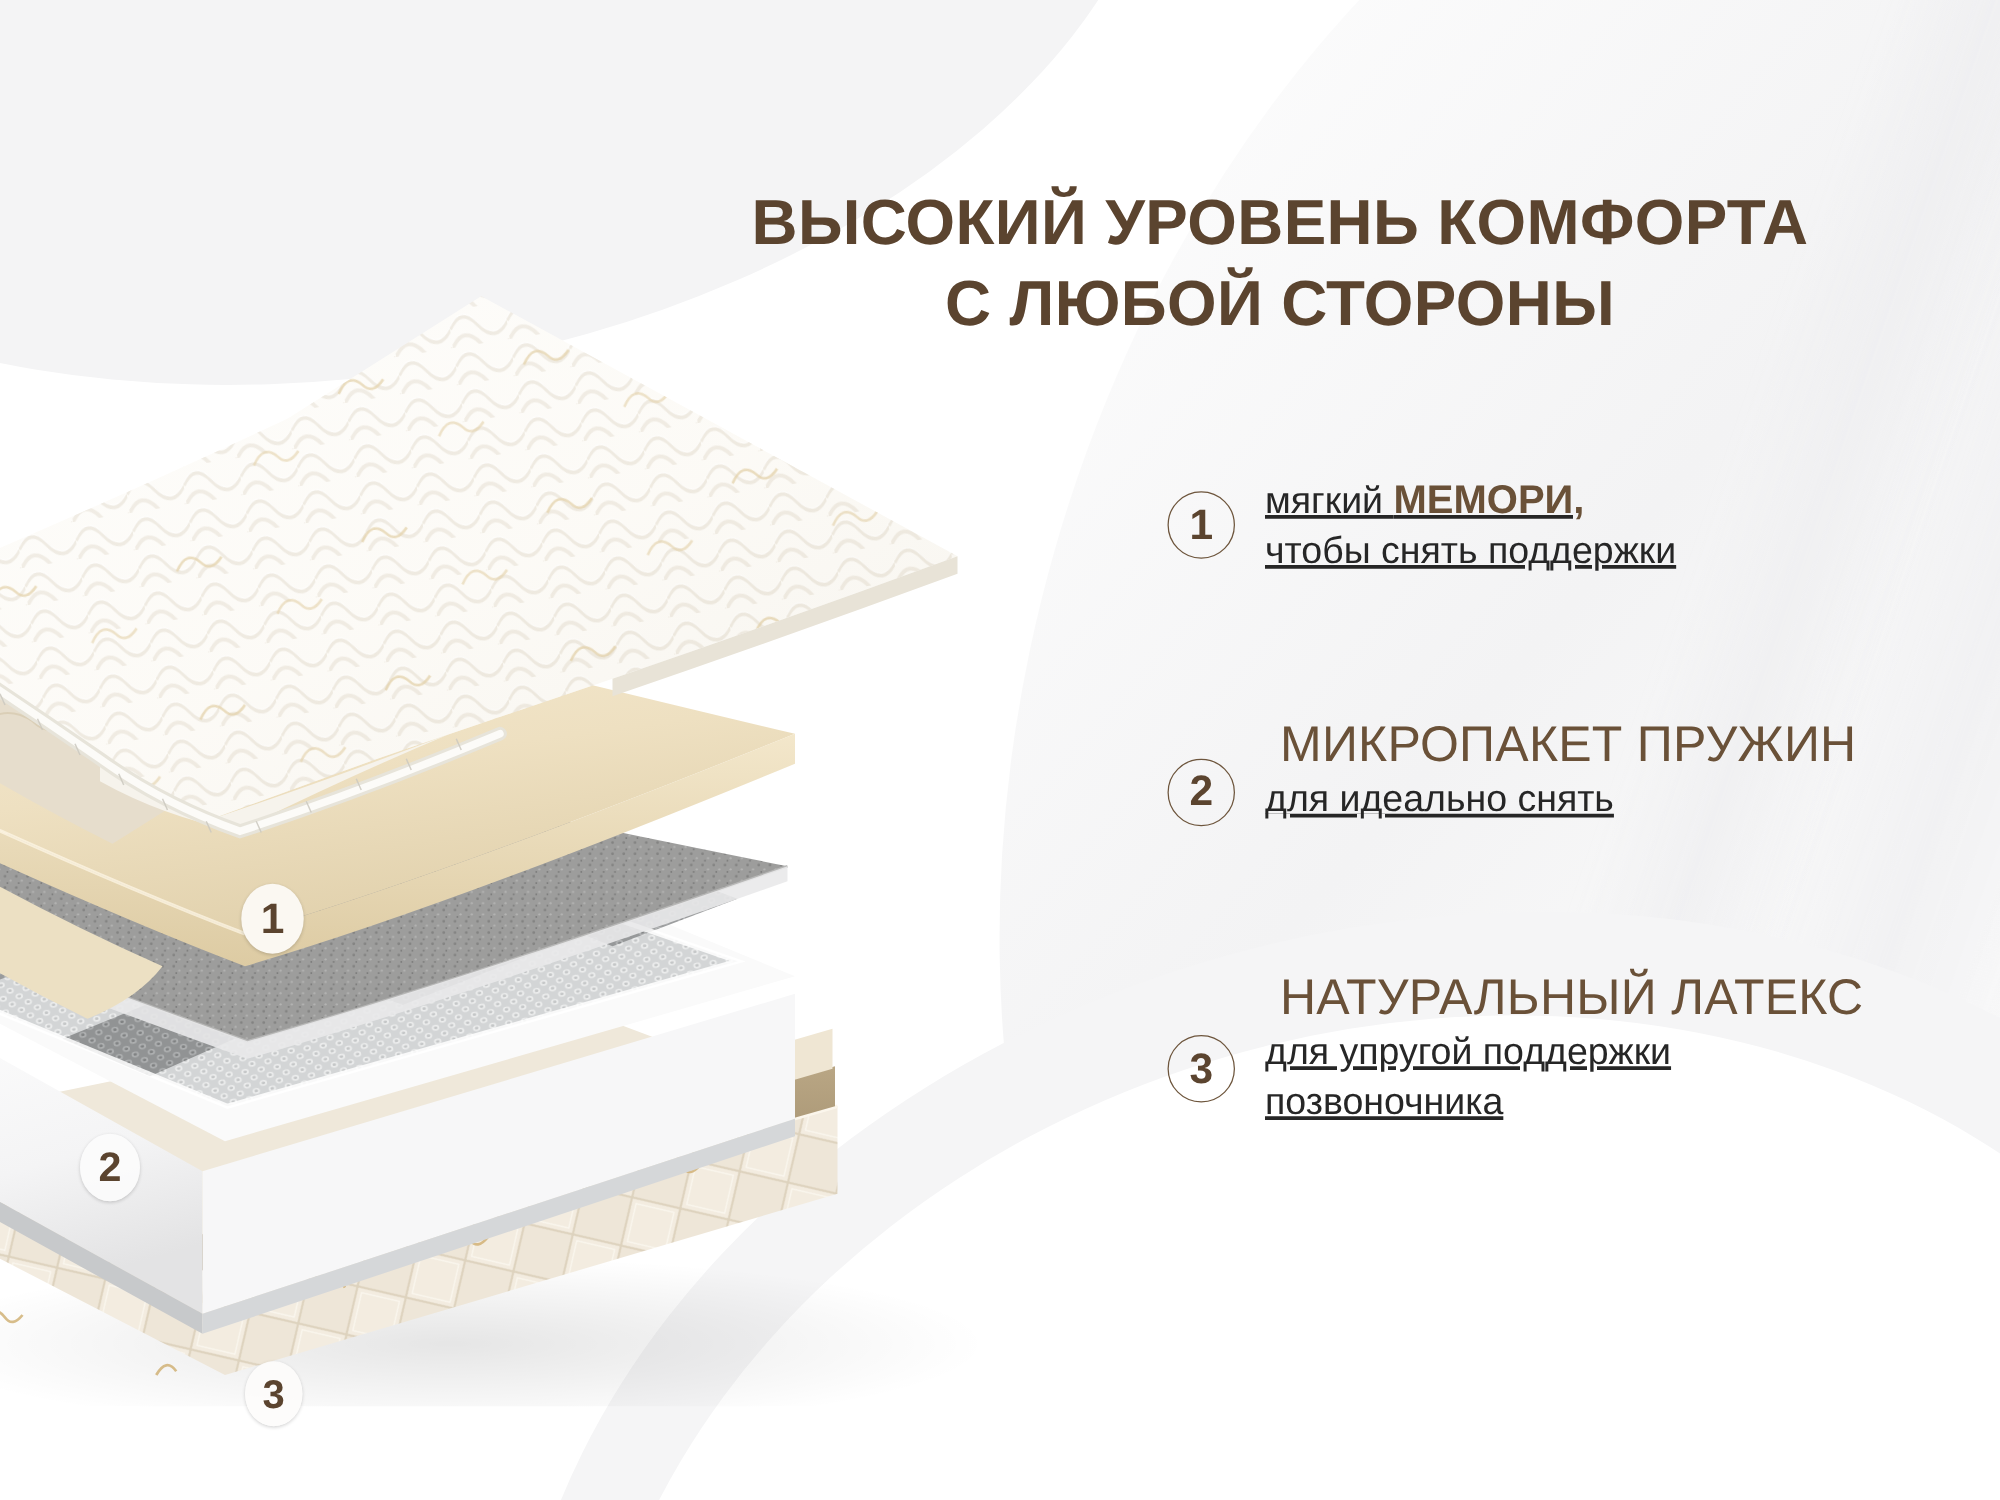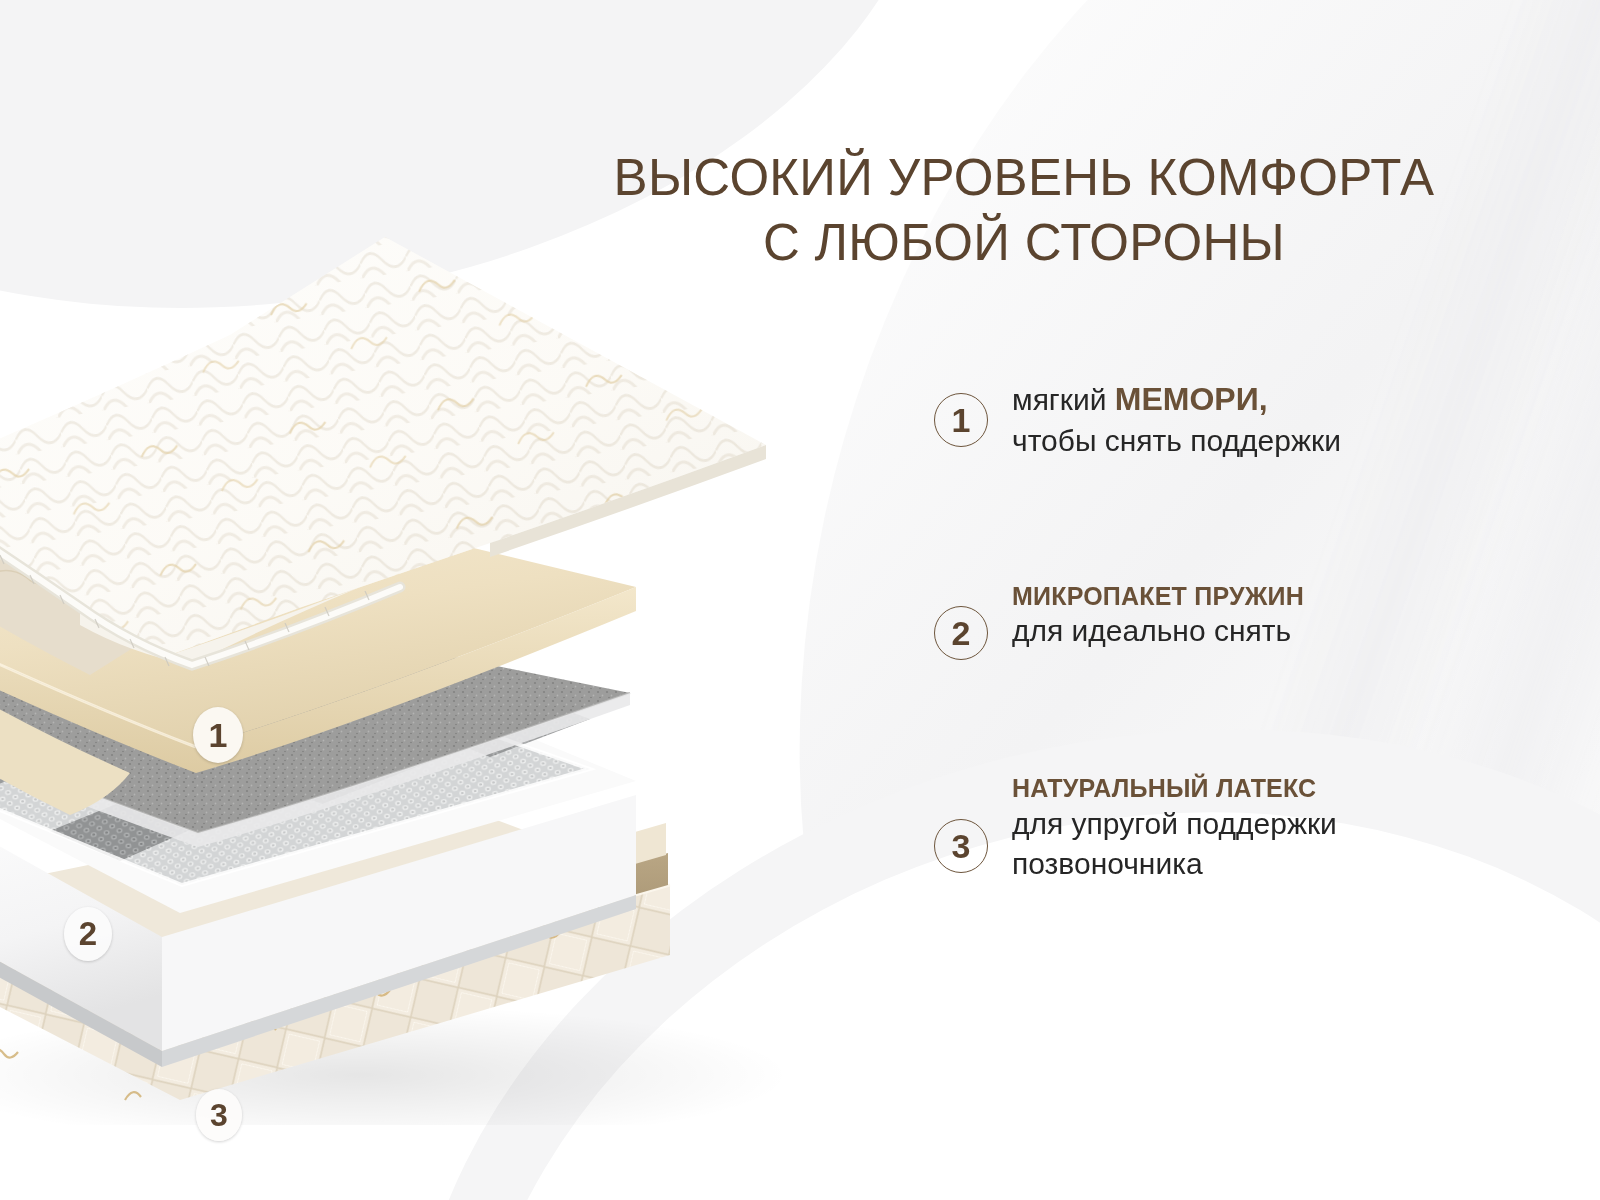--- a/index.html
+++ b/index.html
@@ -49,21 +49,21 @@
     background:linear-gradient(90deg,rgba(244,244,245,0) 0%,rgba(238,238,240,.7) 50%,rgba(250,250,251,0) 100%);
     transform:rotate(19deg);
     filter:blur(3px);
   }
 
   
   .title{
     position:absolute;left:519px;top:112px;width:1010px;
     color:#5b442f;
     font-size:51px;line-height:1.27;
-    font-weight:normal;letter-spacing:.3px;
+    font-weight:bold;letter-spacing:.3px;
     text-align:center;
   }
   .title-l2{display:block;}
 
   
   .features{position:absolute;left:934px;top:380px;width:600px;}
   .feature{position:relative;display:flex;align-items:center;}
   .feature-1{margin-top:0px;}
   .feature-2{margin-top:146px;}
   .feature-3{margin-top:148px;}
@@ -71,27 +71,29 @@
     flex:0 0 auto;
     width:54px;height:54px;border-radius:50%;
     border:1.6px solid #6d553c;
     color:#5b442f;
     font-size:34px;font-weight:bold;
     display:flex;align-items:center;justify-content:center;
     box-sizing:border-box;
   }
   .feat-text{margin-left:24px;}
   .feat-head{
-    color:#6a5138;font-weight:bold;
-    font-size:25px;line-height:1.18;letter-spacing:.2px;
+    color:#6a5138;font-weight:normal;
+    font-size:40px;line-height:1.18;letter-spacing:.2px;
     white-space:nowrap;
+    margin-left:12px;
   }
   .feat-line{
     color:#262626;font-size:30px;line-height:1.33;font-weight:normal;
     white-space:nowrap;
+    text-decoration:underline;
   }
   .feat-line.mixed .strong{color:#6a5138;font-weight:bold;font-size:32px;}
   .feature-1 .feat-text{margin-top:-2px;}
   .feature-2 .feat-text{margin-top:-34px;}
   .feature-3 .feat-text{margin-top:-34px;}
 
   
   .mattress{
     position:absolute;left:-70px;top:195px;
     width:960px;height:930px;

